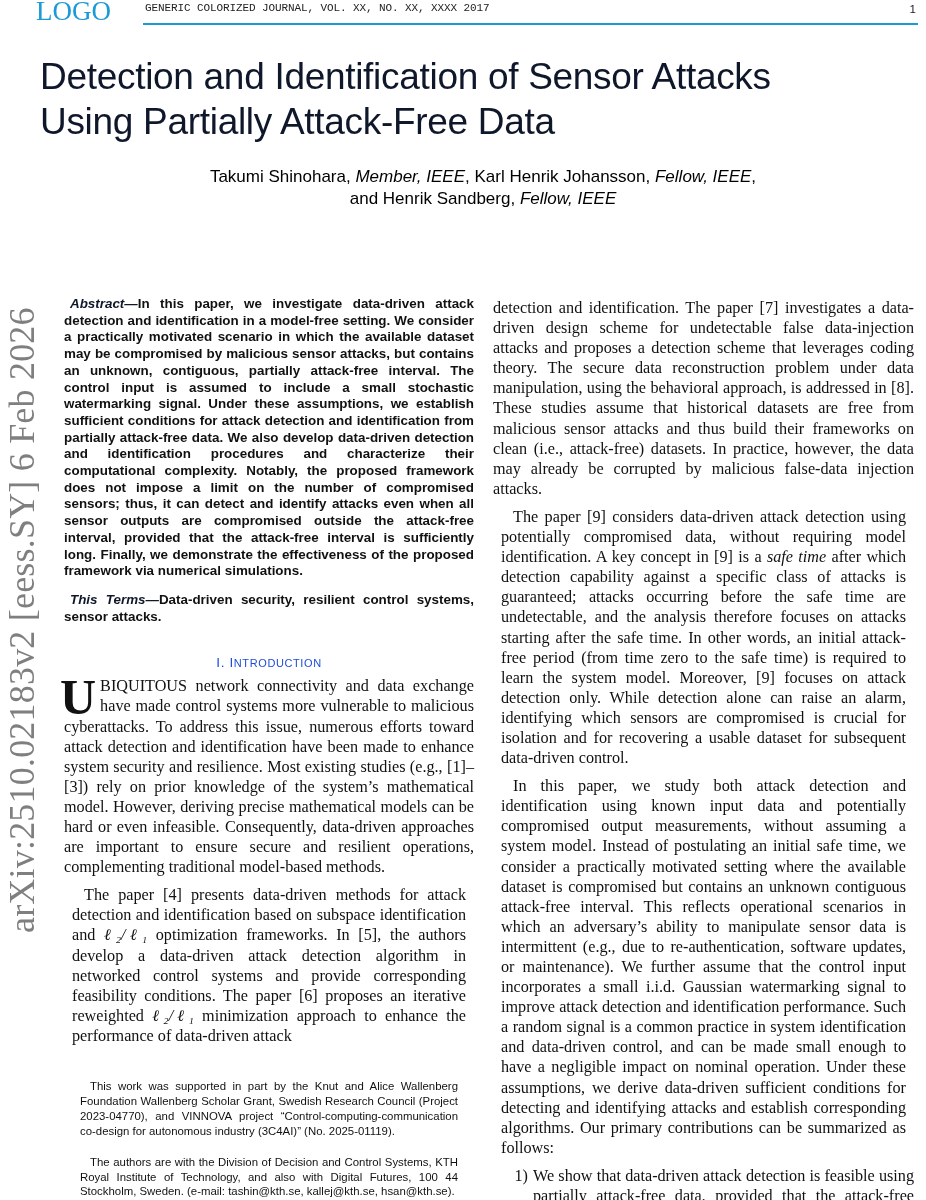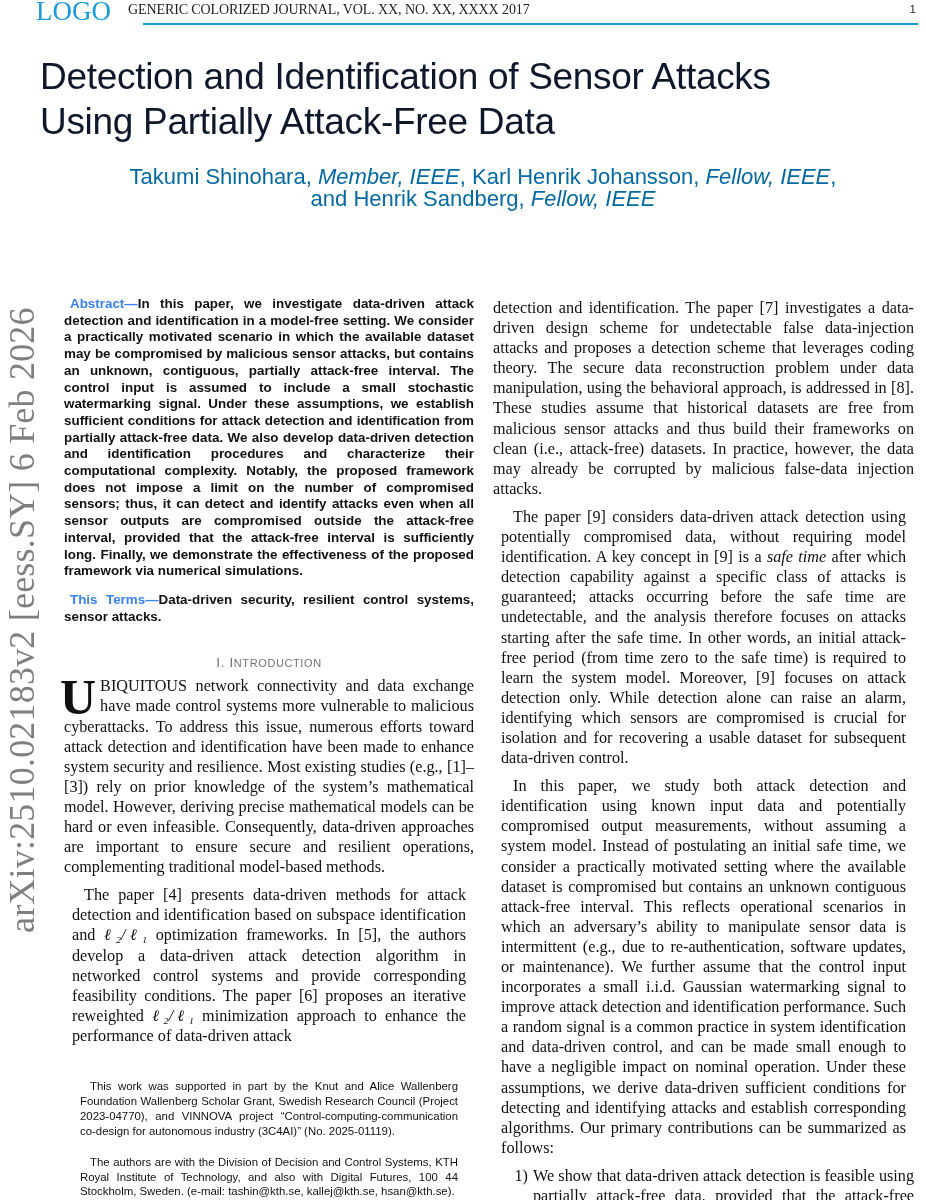--- a/index.html
+++ b/index.html
@@ -1,37 +1,37 @@
 <!DOCTYPE html>
 <html><head>
 <meta charset="utf-8">
 <style>
   html, body { margin: 0; padding: 0; background: #ffffff; }
   body { width: 926px; height: 1200px; position: relative; overflow: hidden; color: #111; }
 
   .header { position: absolute; left: 0; top: 0; width: 926px; height: 30px; text-align: right; }
   .logo { position: absolute; left: 36px; top: -4px; font-family: "Liberation Serif", serif; font-size: 27px; color: #1a9ad6; letter-spacing: 0px; line-height: 30px; }
-  .journal { position: absolute; left: 128px; top: 2px; font-family: Liberation Serif, serif; font-size: 14px; color: #222; letter-spacing: -0.1px; }
+  .journal { position: absolute; left: 145px; top: 2px; font-family: Liberation Mono, monospace; font-size: 11px; color: #222; letter-spacing: -0.1px; }
   .pagenum { position: absolute; right: 10px; top: 2px; font-family: "Liberation Sans", sans-serif; font-size: 11.6px; color: #222; }
   .rule { position: absolute; left: 143px; top: 23px; width: 775px; height: 2px; background: #1a9ad6; }
 
   .title { position: absolute; left: 40px; top: 54px; width: 886px; text-align: left; font-family: "Liberation Sans", sans-serif; font-size: 37px; line-height: 45px; color: #0f172a; letter-spacing: -0.3px; }
-  .authors { position: absolute; left: 40px; top: 166px; width: 886px; text-align: center; font-family: "Liberation Sans", sans-serif; font-size: 22px; line-height: 22px; color: #0369a1; }
+  .authors { position: absolute; left: 40px; top: 166px; width: 886px; text-align: center; font-family: "Liberation Sans", sans-serif; font-size: 17px; line-height: 22px; color: #000000; }
   .authors i { font-style: italic; }
 
   .arxiv { position: absolute; left: -288px; top: 601px; width: 620px; height: 44px; transform: rotate(-90deg); transform-origin: center center; font-family: "Liberation Serif", serif; font-size: 36px; color: #7f7f7f; white-space: nowrap; text-align: center; line-height: 44px; letter-spacing: 0.2px; }
 
   .col-left { position: absolute; left: 64px; top: 296px; width: 410px; }
   .col-right { position: absolute; left: 493px; top: 298px; width: 421px; }
 
   .abstract { font-family: "Liberation Sans", sans-serif; font-weight: bold; font-size: 13.4px; line-height: 16.7px; text-align: justify; color: #111; margin: 0; text-indent: 6px; }
-  .abs-label { color: #3b82f6; font-weight: bold; }
+  .abs-label { color: #0f172a; font-style: italic; font-weight: bold; }
   .index-terms { margin-top: 12px; font-family: "Liberation Sans", sans-serif; font-weight: bold; font-size: 13.4px; line-height: 16.7px; text-align: justify; text-indent: 6px; }
 
-  .section-head { margin-top: 30px; text-align: center; font-family: "Liberation Sans", sans-serif; font-size: 13.6px; color: #737373; letter-spacing: 0.6px; }
+  .section-head { margin-top: 30px; text-align: center; font-family: "Liberation Sans", sans-serif; font-size: 13.6px; color: #1d4ed8; letter-spacing: 0.6px; }
   .section-head .sc { font-size: 11px; }
 
   .body-text { font-family: "Liberation Serif", serif; font-size: 16.2px; line-height: 20.1px; text-align: justify; color: #111; margin: 0; }
   .para { text-indent: 12px; margin: 8px; }
   .first-para { margin-top: 6px; }
   .dropcap { float: left; font-family: "Liberation Serif", serif; font-size: 50px; line-height: 38px; margin: 2px 4px 0 -4px; font-weight: bold; color: #111; }
 
   .footnote { position: absolute; left: 64px; top: 1063px; width: 410px; font-family: "Liberation Sans", sans-serif; font-size: 11.4px; line-height: 14.9px; text-align: justify; color: #111; }
   .footnote p { margin: 16px; text-indent: 10px; }
 

